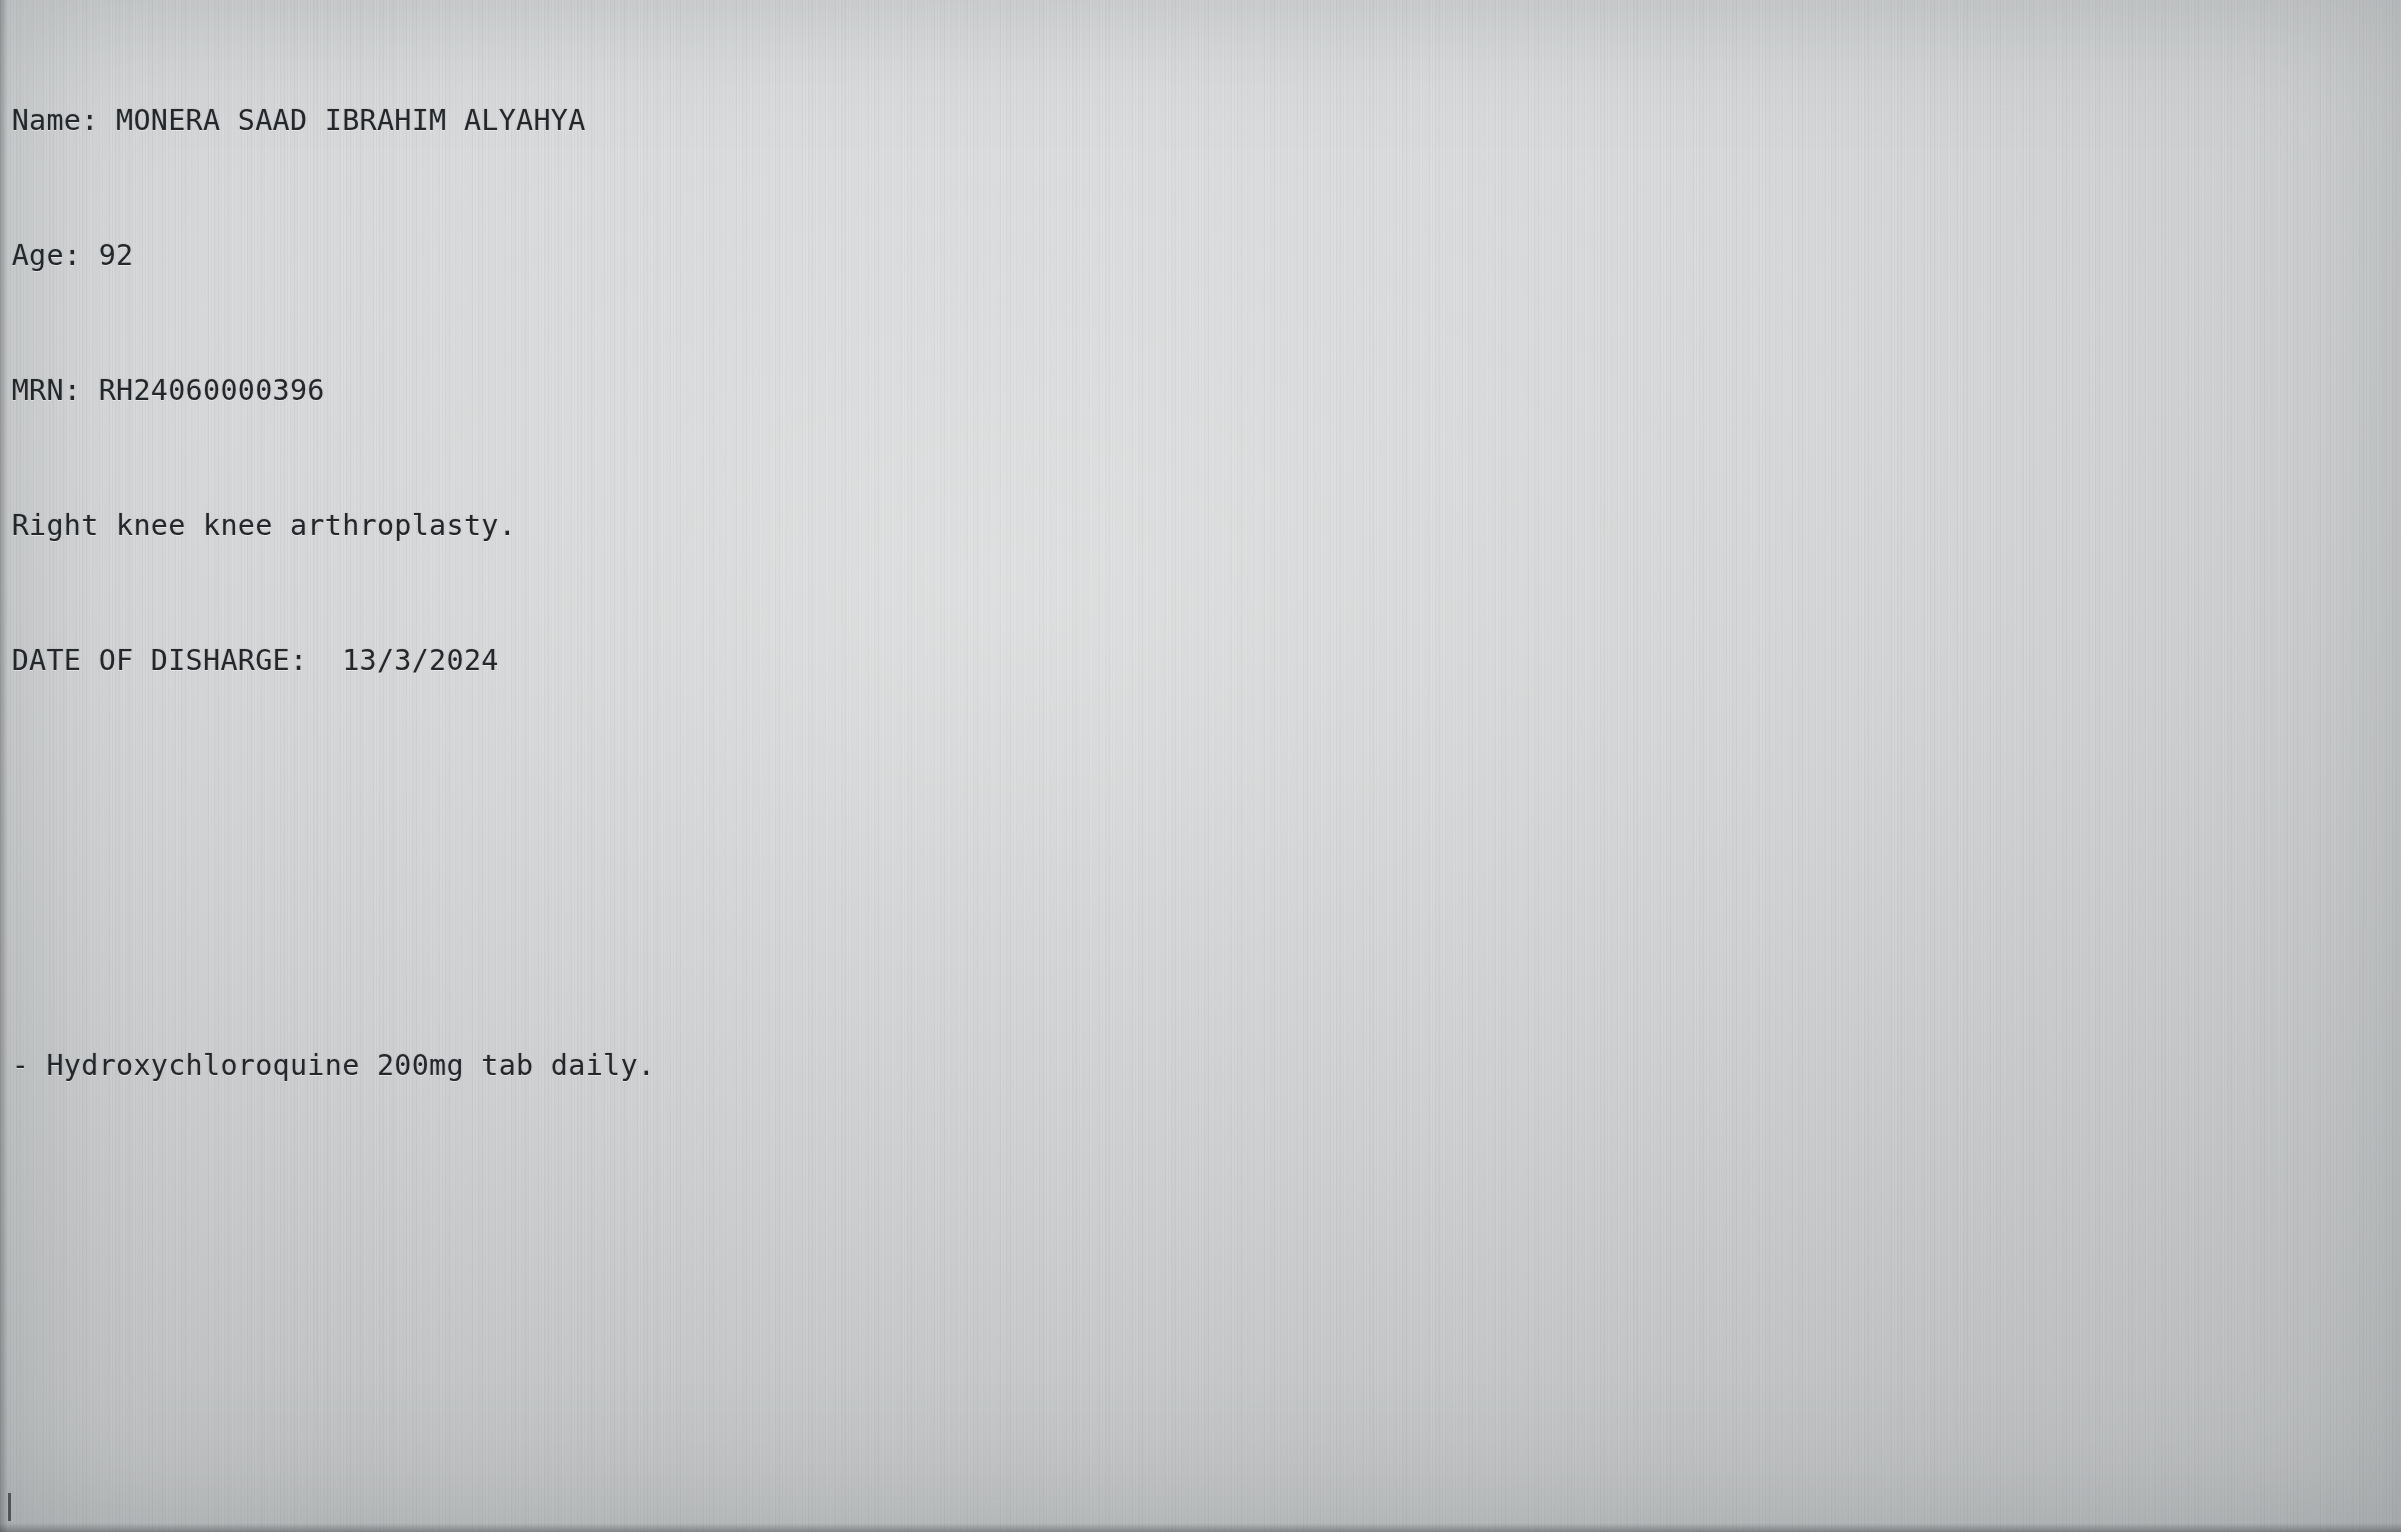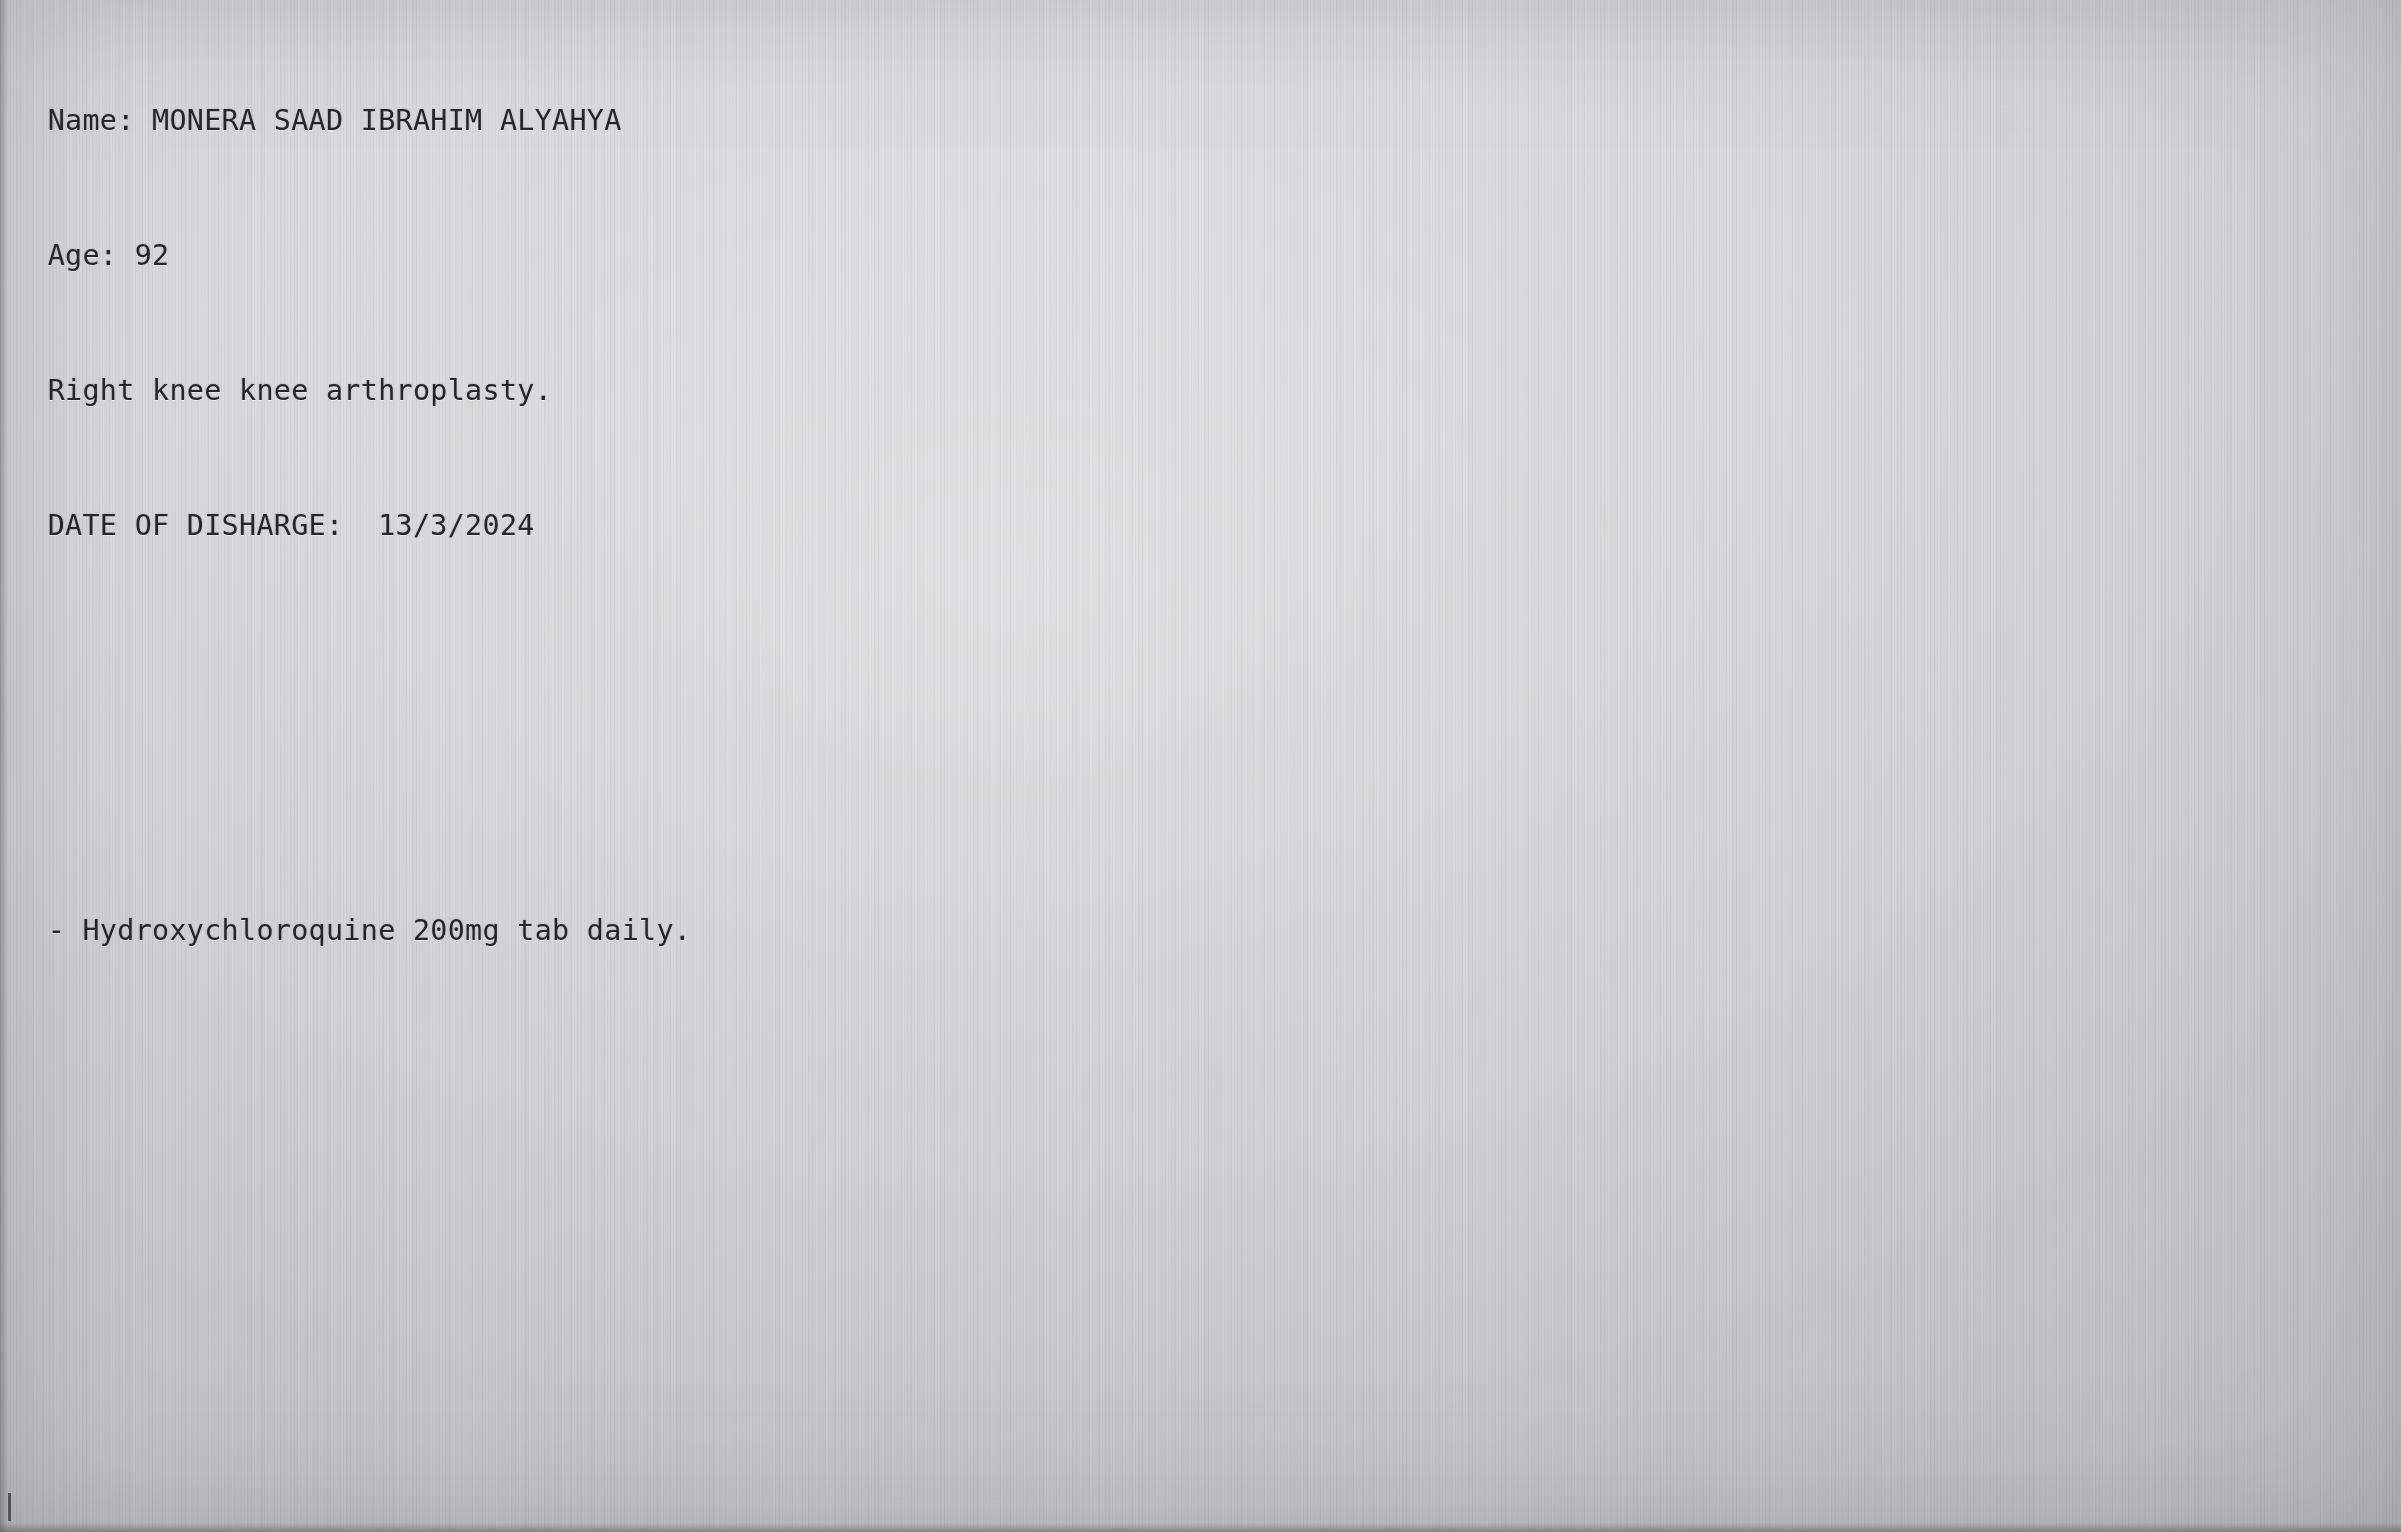--- a/index.html
+++ b/index.html
@@ -56,21 +56,20 @@
     font-size: 28.4px;
     line-height: 45px;
     color: #23262a;
     letter-spacing: 0.3px;
     white-space: pre;
     text-shadow: 0 0.8px 0 rgba(255,255,255,0.55), 0 0 1.7px rgba(40,44,48,0.25);
   }
   .line {
     height: 45px;
     white-space: pre;
-    margin-left: 36px;
   }
   .blank {
     height: 45px;
   }
   .caret {
     position: absolute;
     left: 8.4px;
     bottom: 11.7px;
     width: 2.5px;
     height: 28.4px;
@@ -97,20 +96,21 @@
 </style>
 </head>
 <body>
 
 <div class="screen">
   <div class="edge-left"></div>
 
   <div class="doc">
     <div class="line">Name: MONERA SAAD IBRAHIM ALYAHYA</div>
     <div class="line">Age: 92</div>
+    <div class="line">MRN: RH24060000396</div>
     <div class="line">Right knee knee arthroplasty.</div>
     <div class="line">DATE OF DISHARGE:  13/3/2024</div>
     <div class="blank"></div>
     <div class="blank"></div>
     <div class="line">- Hydroxychloroquine 200mg tab daily.</div>
     
     
     
     
     

